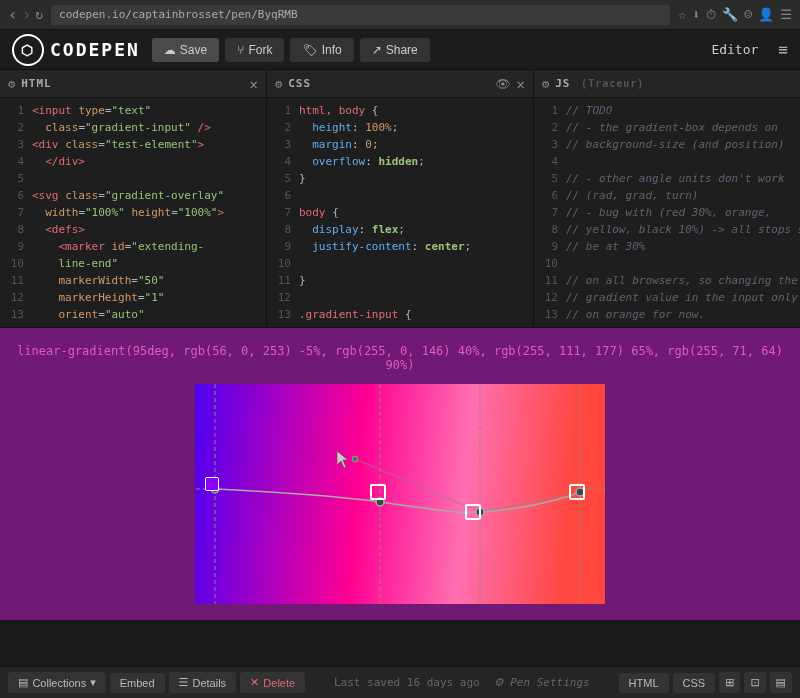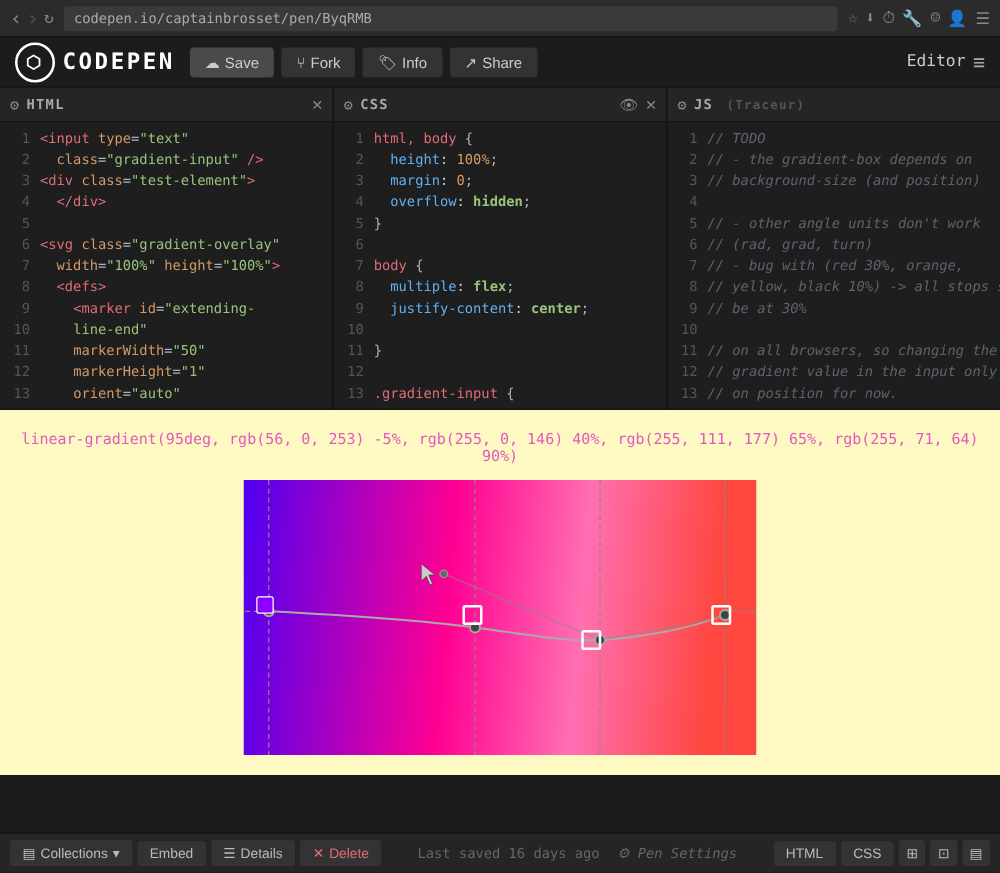--- a/index.html
+++ b/index.html
@@ -85,21 +85,21 @@
       display: flex;
       align-items: center;
       gap: 4px;
     }
     .hbtn.save { background: #4a4a4a; }
 
     .editor-label {
       margin-left: auto;
       display: flex;
       align-items: center;
-      gap: 6px;
+      gap: 20px;
     }
     .editor-text {
       color: #ccc;
       font-size: 13px;
     }
     .hamburger {
       color: #aaa;
       font-size: 16px;
       cursor: pointer;
     }
@@ -177,21 +177,21 @@
     .cs-prop { color: #61afef; }
     .cs-val { color: #98c379; font-weight: bold; }
     .cs-punc { color: #abb2bf; }
     .cs-num { color: #d19a66; }
 
     
     .js-comment { color: #5c6370; font-style: italic; }
 
     
     .preview-area {
-      background: #fef9c3;
+      background: #701a75;
       flex: 1;
       display: flex;
       flex-direction: column;
       align-items: center;
       padding: 16px;
       position: relative;
     }
 
     .gradient-formula {
       color: #e05cbc;
@@ -384,21 +384,21 @@
       <span class="close-icon">✕</span>
     </div>
     <div class="code-content">
       <div class="code-line"><span class="line-num">1</span><span class="line-content"><span class="cs-sel">html, body</span> <span class="cs-punc">{</span></span></div>
       <div class="code-line"><span class="line-num">2</span><span class="line-content">  <span class="cs-prop">height</span>: <span class="cs-num">100%</span><span class="cs-punc">;</span></span></div>
       <div class="code-line"><span class="line-num">3</span><span class="line-content">  <span class="cs-prop">margin</span>: <span class="cs-num">0</span><span class="cs-punc">;</span></span></div>
       <div class="code-line"><span class="line-num">4</span><span class="line-content">  <span class="cs-prop">overflow</span>: <span class="cs-val">hidden</span><span class="cs-punc">;</span></span></div>
       <div class="code-line"><span class="line-num">5</span><span class="line-content"><span class="cs-punc">}</span></span></div>
       <div class="code-line"><span class="line-num">6</span><span class="line-content"></span></div>
       <div class="code-line"><span class="line-num">7</span><span class="line-content"><span class="cs-sel">body</span> <span class="cs-punc">{</span></span></div>
-      <div class="code-line"><span class="line-num">8</span><span class="line-content">  <span class="cs-prop">multiple</span>: <span class="cs-val">flex</span><span class="cs-punc">;</span></span></div>
+      <div class="code-line"><span class="line-num">8</span><span class="line-content">  <span class="cs-prop">display</span>: <span class="cs-val">flex</span><span class="cs-punc">;</span></span></div>
       <div class="code-line"><span class="line-num">9</span><span class="line-content">  <span class="cs-prop">justify-content</span>: <span class="cs-val">center</span><span class="cs-punc">;</span></span></div>
       <div class="code-line"><span class="line-num">10</span></div>
       <div class="code-line"><span class="line-num">11</span><span class="line-content"><span class="cs-punc">}</span></span></div>
       <div class="code-line"><span class="line-num">12</span><span class="line-content"></span></div>
       <div class="code-line"><span class="line-num">13</span><span class="line-content"><span class="cs-sel">.gradient-input</span> <span class="cs-punc">{</span></span></div>
     </div>
   </div>
 
   <div class="panel">
     <div class="panel-header">
@@ -414,21 +414,21 @@
       <div class="code-line"><span class="line-num">3</span><span class="line-content js-comment">// background-size (and position)</span></div>
       <div class="code-line"><span class="line-num">4</span></div>
       <div class="code-line"><span class="line-num">5</span><span class="line-content js-comment">// - other angle units don't work</span></div>
       <div class="code-line"><span class="line-num">6</span><span class="line-content js-comment">// (rad, grad, turn)</span></div>
       <div class="code-line"><span class="line-num">7</span><span class="line-content js-comment">// - bug with (red 30%, orange,</span></div>
       <div class="code-line"><span class="line-num">8</span><span class="line-content js-comment">// yellow, black 10%) -&gt; all stops sho</span></div>
       <div class="code-line"><span class="line-num">9</span><span class="line-content js-comment">// be at 30%</span></div>
       <div class="code-line"><span class="line-num">10</span></div>
       <div class="code-line"><span class="line-num">11</span><span class="line-content js-comment">// on all browsers, so changing the</span></div>
       <div class="code-line"><span class="line-num">12</span><span class="line-content js-comment">// gradient value in the input only wo</span></div>
-      <div class="code-line"><span class="line-num">13</span><span class="line-content js-comment">// on position for now.</span></div>
+      <div class="code-line"><span class="line-num">13</span><span class="line-content js-comment">// on orange for now.</span></div>
     </div>
   </div>
 </div>
 
 <div class="preview-area">
   <div class="gradient-formula">linear-gradient(95deg, rgb(56, 0, 253) -5%, rgb(255, 0, 146) 40%, rgb(255, 111, 177) 65%, rgb(255, 71, 64) 90%)</div>
 
   <div class="gradient-canvas-wrapper">
     <div class="gradient-display">
 

